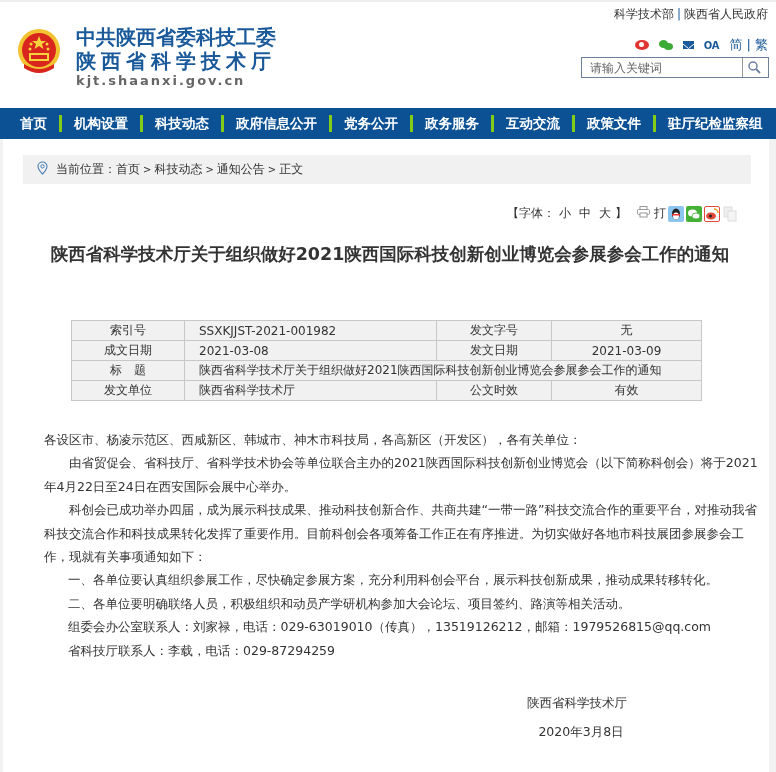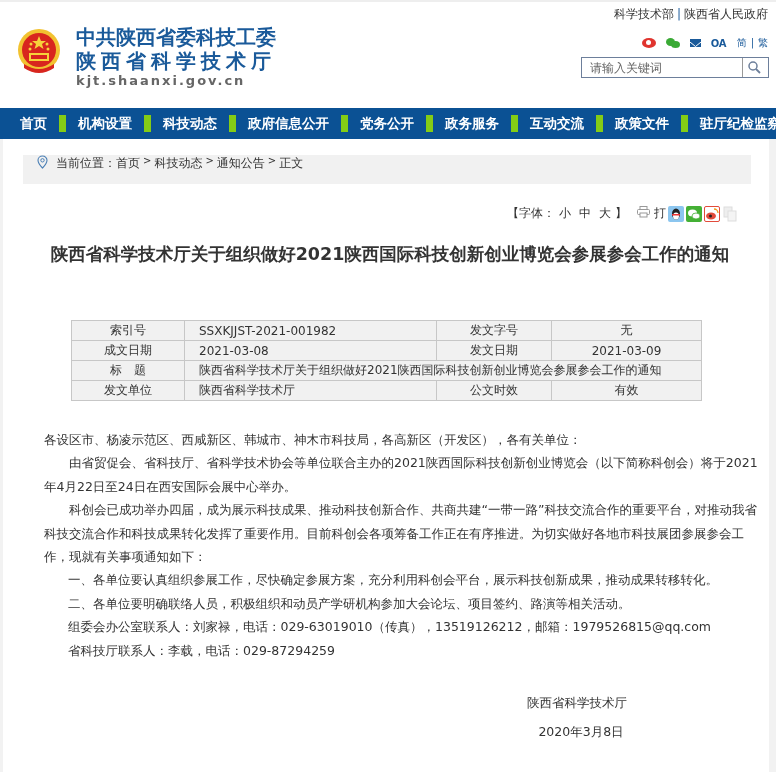--- a/index.html
+++ b/index.html
@@ -18,39 +18,39 @@
   .toplinks .sep { color: #1a5a9a; margin: 0 3px; }
   .icons-row { position: absolute; right: 8px; top: 36px; display: flex; align-items: center; gap: 10px; font-size: 12px; }
   .icons-row .ic { display: inline-block; }
   .ic-weibo { width: 14px; height: 10px; border-radius: 50%; background: #e0342e; position: relative; }
   .ic-weibo::after { content: ""; position: absolute; left: 4px; top: 2px; width: 5px; height: 5px; border-radius: 50%; background: #fff; }
   .ic-wechat { width: 14px; height: 10px; position: relative; }
   .ic-wechat::before { content: ""; position: absolute; left: 0; top: 0; width: 9px; height: 8px; border-radius: 50%; background: #3aaa35; }
   .ic-wechat::after { content: ""; position: absolute; left: 5px; top: 3px; width: 9px; height: 7px; border-radius: 50%; background: #3aaa35; }
   .ic-mail { width: 11px; height: 8px; background: #1a5a9a; position: relative; }
   .ic-oa { color: #1a5a9a; font-weight: bold; font-size: 10px; }
-  .lang { color: #1a5a9a; font-size: 10px; }
+  .lang { color: #1a5a9a; font-size: 13px; }
   .lang .sep { color: #1a5a9a; margin: 0 4px; }
 
   .search { position: absolute; left: 581px; top: 57px; width: 188px; height: 21px; border: 1px solid #6d7f9b; display: flex; }
   .search input { border: none; outline: none; width: 160px; height: 19px; padding-left: 8px; font-size: 12px; color: #666; font-family: "DejaVu Sans", sans-serif; background: transparent; }
   .search input::placeholder { color: #666; }
   .search .btn { width: 24px; height: 19px; border-left: 1px solid #999; display: flex; align-items: center; justify-content: center; }
 
   
   .nav { position: absolute; left: 0; top: 108px; width: 776px; height: 31px; background: #0b5194; display: flex; align-items: center; }
-  .nav .item { color: #fff; font-size: 13.5px; font-weight: bold; padding: 0 12px; height: 17px; line-height: 17px; border-left: 7px solid #84cc16; white-space: nowrap; }
+  .nav .item { color: #fff; font-size: 13.5px; font-weight: bold; padding: 0 12px; height: 17px; line-height: 17px; border-left: 3px solid #84cc16; white-space: nowrap; }
   .nav .item:first-child { border-left: none; padding-left: 20px; }
 
   
   .side-left { position: absolute; left: 0; top: 139px; width: 3px; height: 633px; background: #f2f2f2; }
   .side-right { position: absolute; left: 769px; top: 139px; width: 7px; height: 633px; background: #f2f2f2; }
 
   
-  .crumb { position: absolute; left: 23px; top: 155px; width: 728px; height: 29px; background: #f1f1f1; display: flex; padding-left: 14px; font-size: 12px; color: #333; }
+  .crumb { position: absolute; left: 23px; top: 155px; width: 728px; height: 29px; background: #f1f1f1; display: flex; align-items: center; padding-left: 14px; font-size: 12px; color: #333; }
   .crumb .pin { margin-right: 8px; }
   .crumb .gt { margin: 0 3px; font-size: 10px; }
 
   
   .tools { position: absolute; left: 507px; top: 205px; display: flex; align-items: center; font-size: 12px; color: #333; }
   .tools .fs { margin: 0 4px; }
   .tools .sq { width: 16px; height: 16px; display: inline-block; margin-left: 2px; border-radius: 2px; }
 
   
   .doc-title { position: absolute; left: 40px; top: 243px; width: 700px; text-align: center; font-size: 17.5px; font-weight: bold; color: #333; line-height: 23px; }

